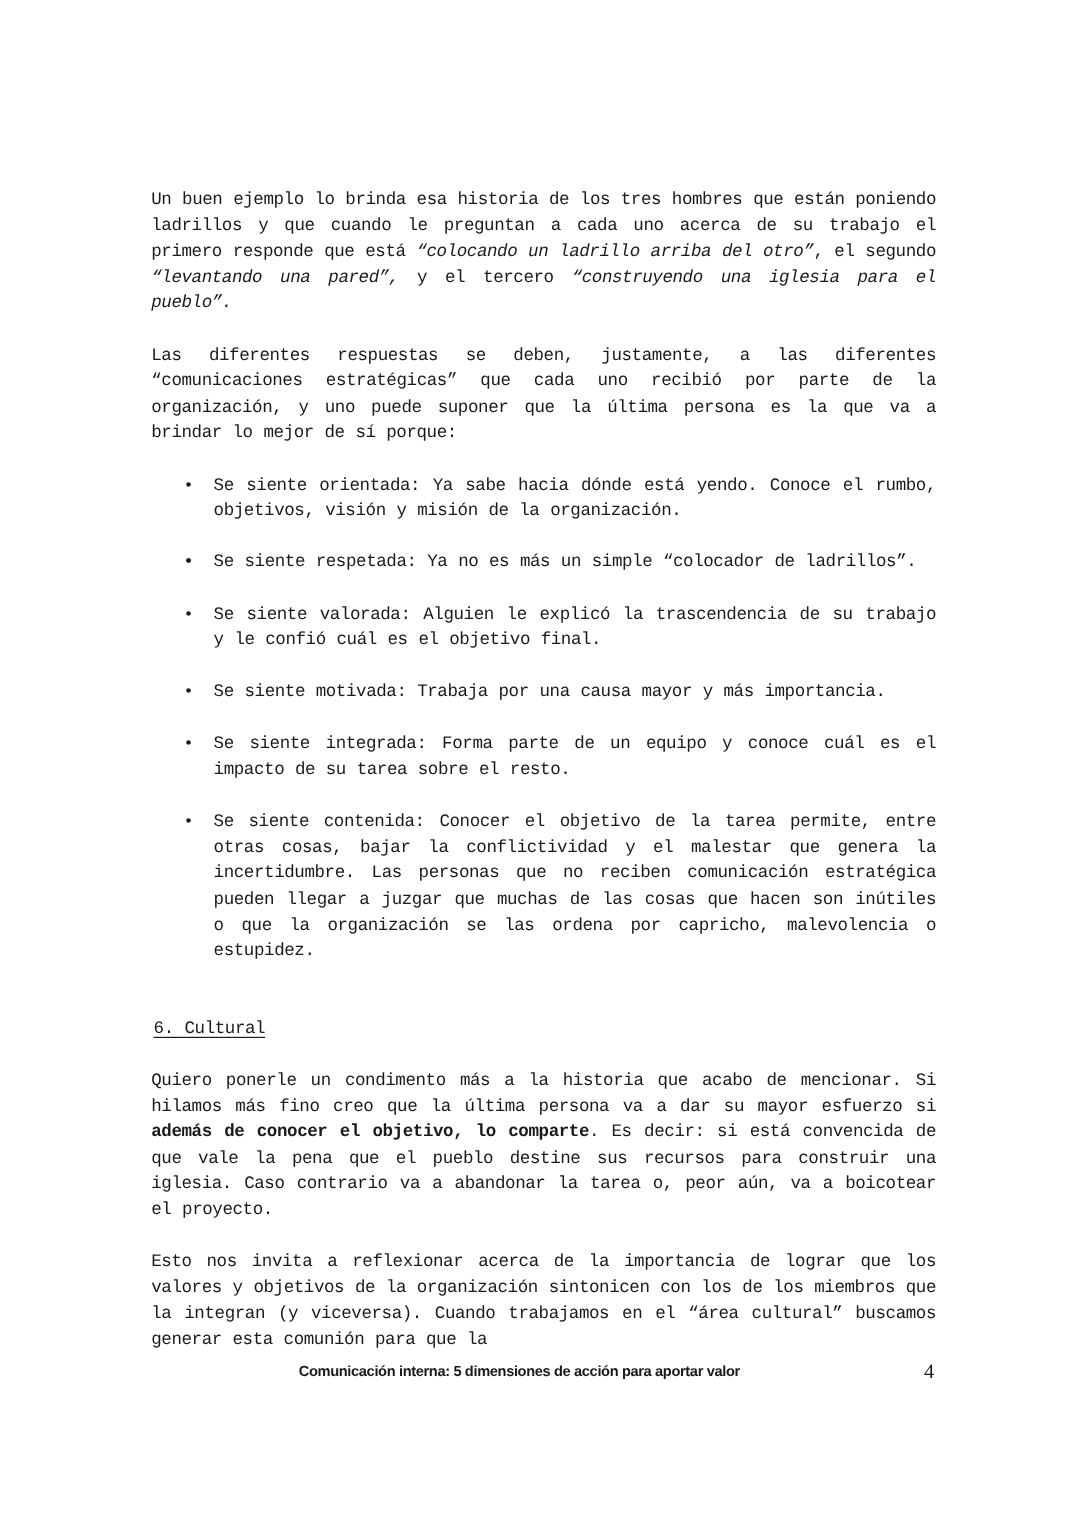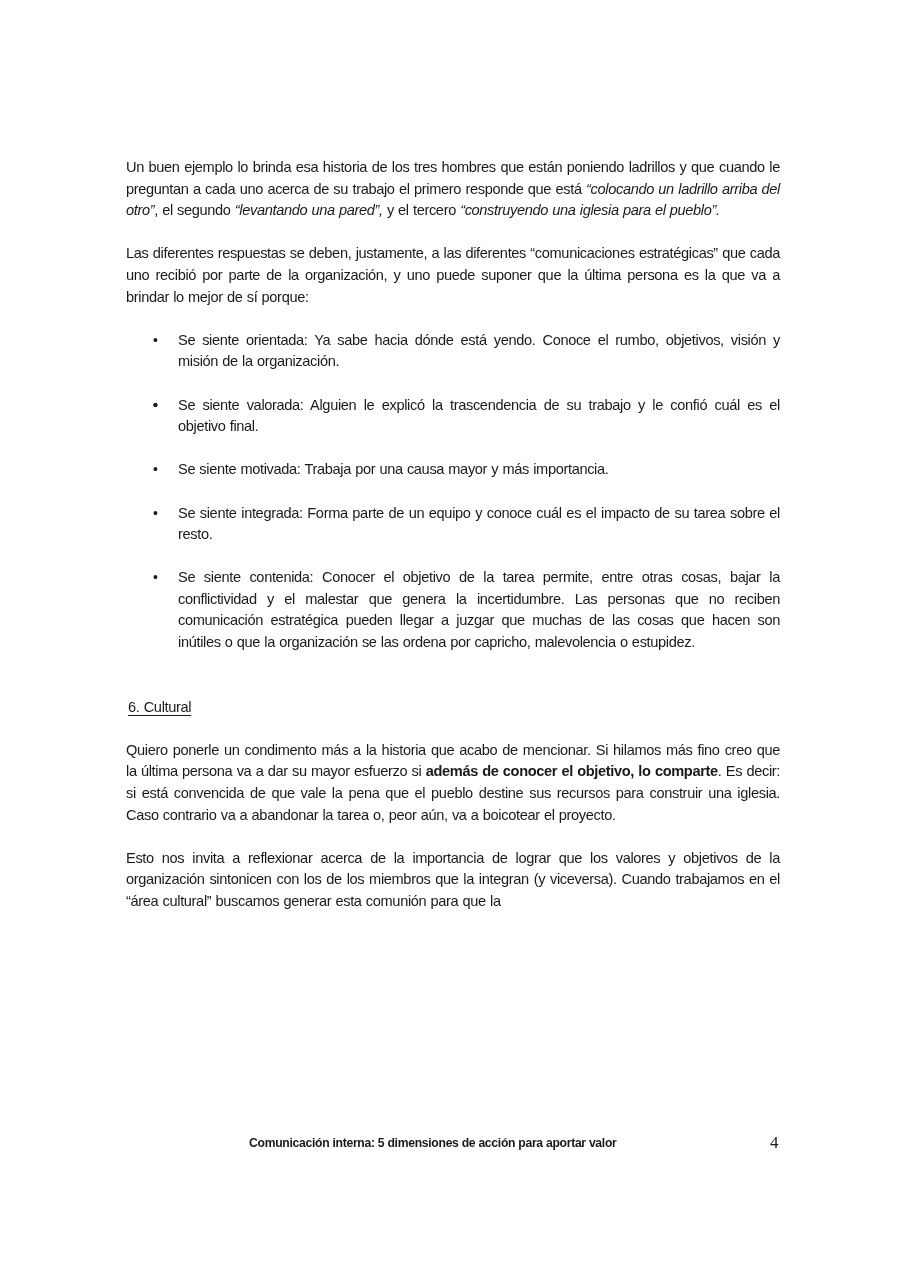--- a/index.html
+++ b/index.html
@@ -1,19 +1,19 @@
 <!DOCTYPE html>
 <html><head>
 <meta charset="utf-8">
 <style>
   html, body { margin: 0; padding: 0; background: #ffffff; }
   body { width: 905px; height: 1280px; position: relative; overflow: hidden; }
   .page {
     position: absolute; left: 126px; top: 157px; width: 654px;
-    font-family: Liberation Sans, sans-serif;
+    font-family: Liberation Mono, monospace;
     font-size: 14.6px; line-height: 21.6px; color: #1a1a1a;
     letter-spacing: -0.35px; word-spacing: 0.5px;
   }
   p { margin: 0; text-align: justify; }
   .para { margin-bottom: 21.6px; }
   em { font-style: italic; }
   ul { list-style: none; margin: 0 0 0 0; padding: 0; }
   li { position: relative; padding-left: 52px; margin-bottom: 21.6px; text-align: justify; }
   li .bullet { position: absolute; left: 27px; top: 0; font-size: 14px; }
   .heading { margin-top: 43px; margin-bottom: 21.6px; padding-left: 2px; }
@@ -32,21 +32,21 @@
 
 <div class="page">
 
   <p class="para"><span>Un buen ejemplo lo brinda esa historia de los tres hombres que están poniendo ladrillos y que cuando le preguntan a cada uno acerca de su trabajo el primero responde que está </span><em>“colocando un ladrillo arriba del otro”</em><span>, el segundo </span><em>“levantando una pared”,</em><span> y el tercero </span><em>“construyendo una iglesia para el pueblo”.</em></p>
 
   <p class="para">Las diferentes respuestas se deben, justamente, a las diferentes “comunicaciones estratégicas” que cada uno recibió por parte de la organización, y uno puede suponer que la última persona es la que va a brindar lo mejor de sí porque:</p>
 
   <ul>
     <li><span class="bullet">•</span><span>Se siente orientada: Ya sabe hacia dónde está yendo. Conoce el rumbo, objetivos, visión y misión de la organización.</span></li>
     <li><span class="bullet">•</span></li>
-    <li><span class="bullet">•</span></li>
+    <li><span class="bullet">•</span><span>Se siente respetada: Ya no es más un simple “colocador de ladrillos”.</span></li>
     <li><span class="bullet">•</span><span>Se siente valorada: Alguien le explicó la trascendencia de su trabajo y le confió cuál es el objetivo final.</span></li>
     <li><span class="bullet">•</span><span>Se siente motivada: Trabaja por una causa mayor y más importancia.</span></li>
     <li><span class="bullet">•</span><span>Se siente integrada: Forma parte de un equipo y conoce cuál es el impacto de su tarea sobre el resto.</span></li>
     <li><span class="bullet">•</span><span>Se siente contenida: Conocer el objetivo de la tarea permite, entre otras cosas, bajar la conflictividad y el malestar que genera la incertidumbre. Las personas que no reciben comunicación estratégica pueden llegar a juzgar que muchas de las cosas que hacen son inútiles o que la organización se las ordena por capricho, malevolencia o estupidez.</span></li>
   </ul>
 
   <p class="heading"><span>6. Cultural</span></p>
 
   <p class="para"><span>Quiero ponerle un condimento más a la historia que acabo de mencionar. Si hilamos más fino creo que la última persona va a dar su mayor esfuerzo si </span><strong>además de conocer el objetivo, lo comparte</strong><span>. Es decir: si está convencida de que vale la pena que el pueblo destine sus recursos para construir una iglesia. Caso contrario va a abandonar la tarea o, peor aún, va a boicotear el proyecto.</span></p>
 

